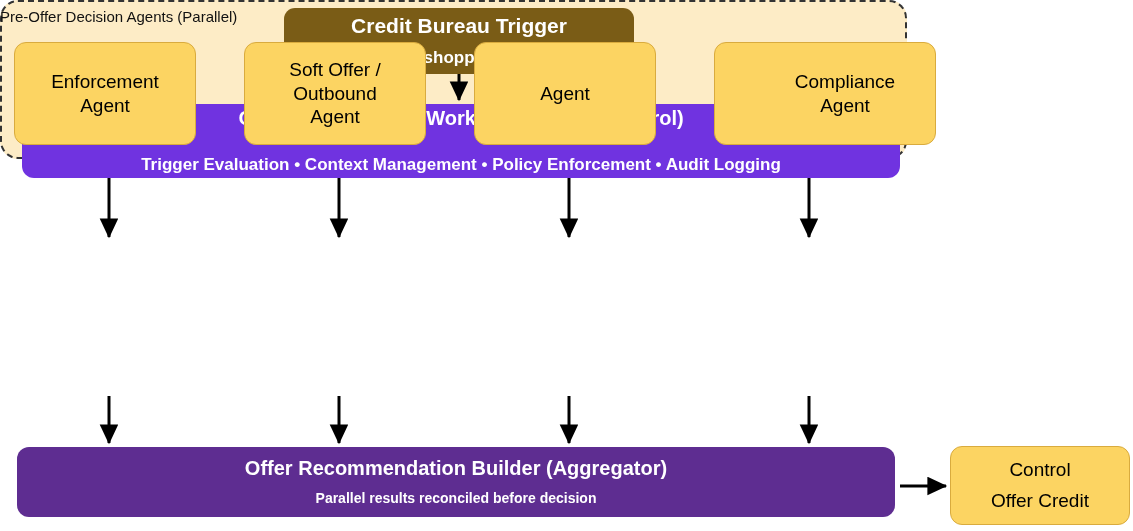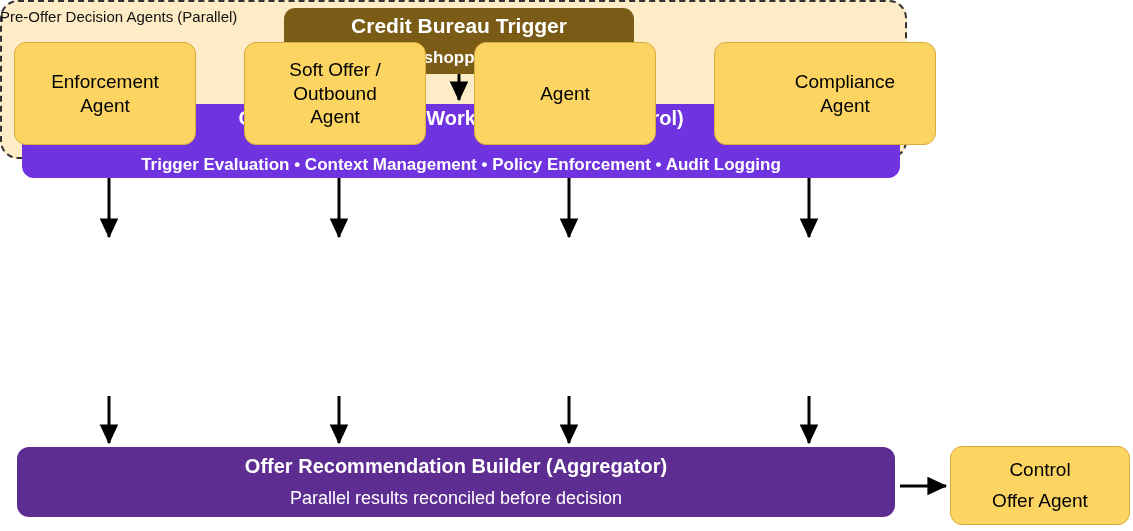--- a/index.html
+++ b/index.html
@@ -94,21 +94,21 @@
 
   
   #aggregator {
     left: 17px; top: 447px;
     width: 878px; height: 70px;
     background: #5e2d91;
     color: #ffffff;
     border-radius: 12px;
   }
   #aggregator .ttl { font-size: 20px; font-weight: bold; }
-  #aggregator .sub { font-size: 18px; font-weight: normal; margin-top: 2px; }
+  #aggregator .sub { font-size: 14px; font-weight: bold; margin-top: 2px; }
   #aggregator .note { font-size: 15px; font-weight: bold; font-style: italic; margin-top: 3px; }
 
   
   #outbound {
     left: 950px; top: 446px;
     width: 180px; height: 79px;
     background: #fcd462;
     border: 1px solid #d9ab3e;
     border-radius: 12px;
     color: #000000;
@@ -193,16 +193,16 @@
     </div>
   </div>
 
   <div class="node" id="aggregator">
     <div class="ttl">Offer Recommendation Builder (Aggregator)</div>
     <div class="sub">Parallel results reconciled before decision</div>
   </div>
 
   <div class="node" id="outbound">
     <div>Control</div>
-    <div>Offer Agent</div>
+    <div>Offer Credit</div>
   </div>
 
 </div>
 
 </body></html>

